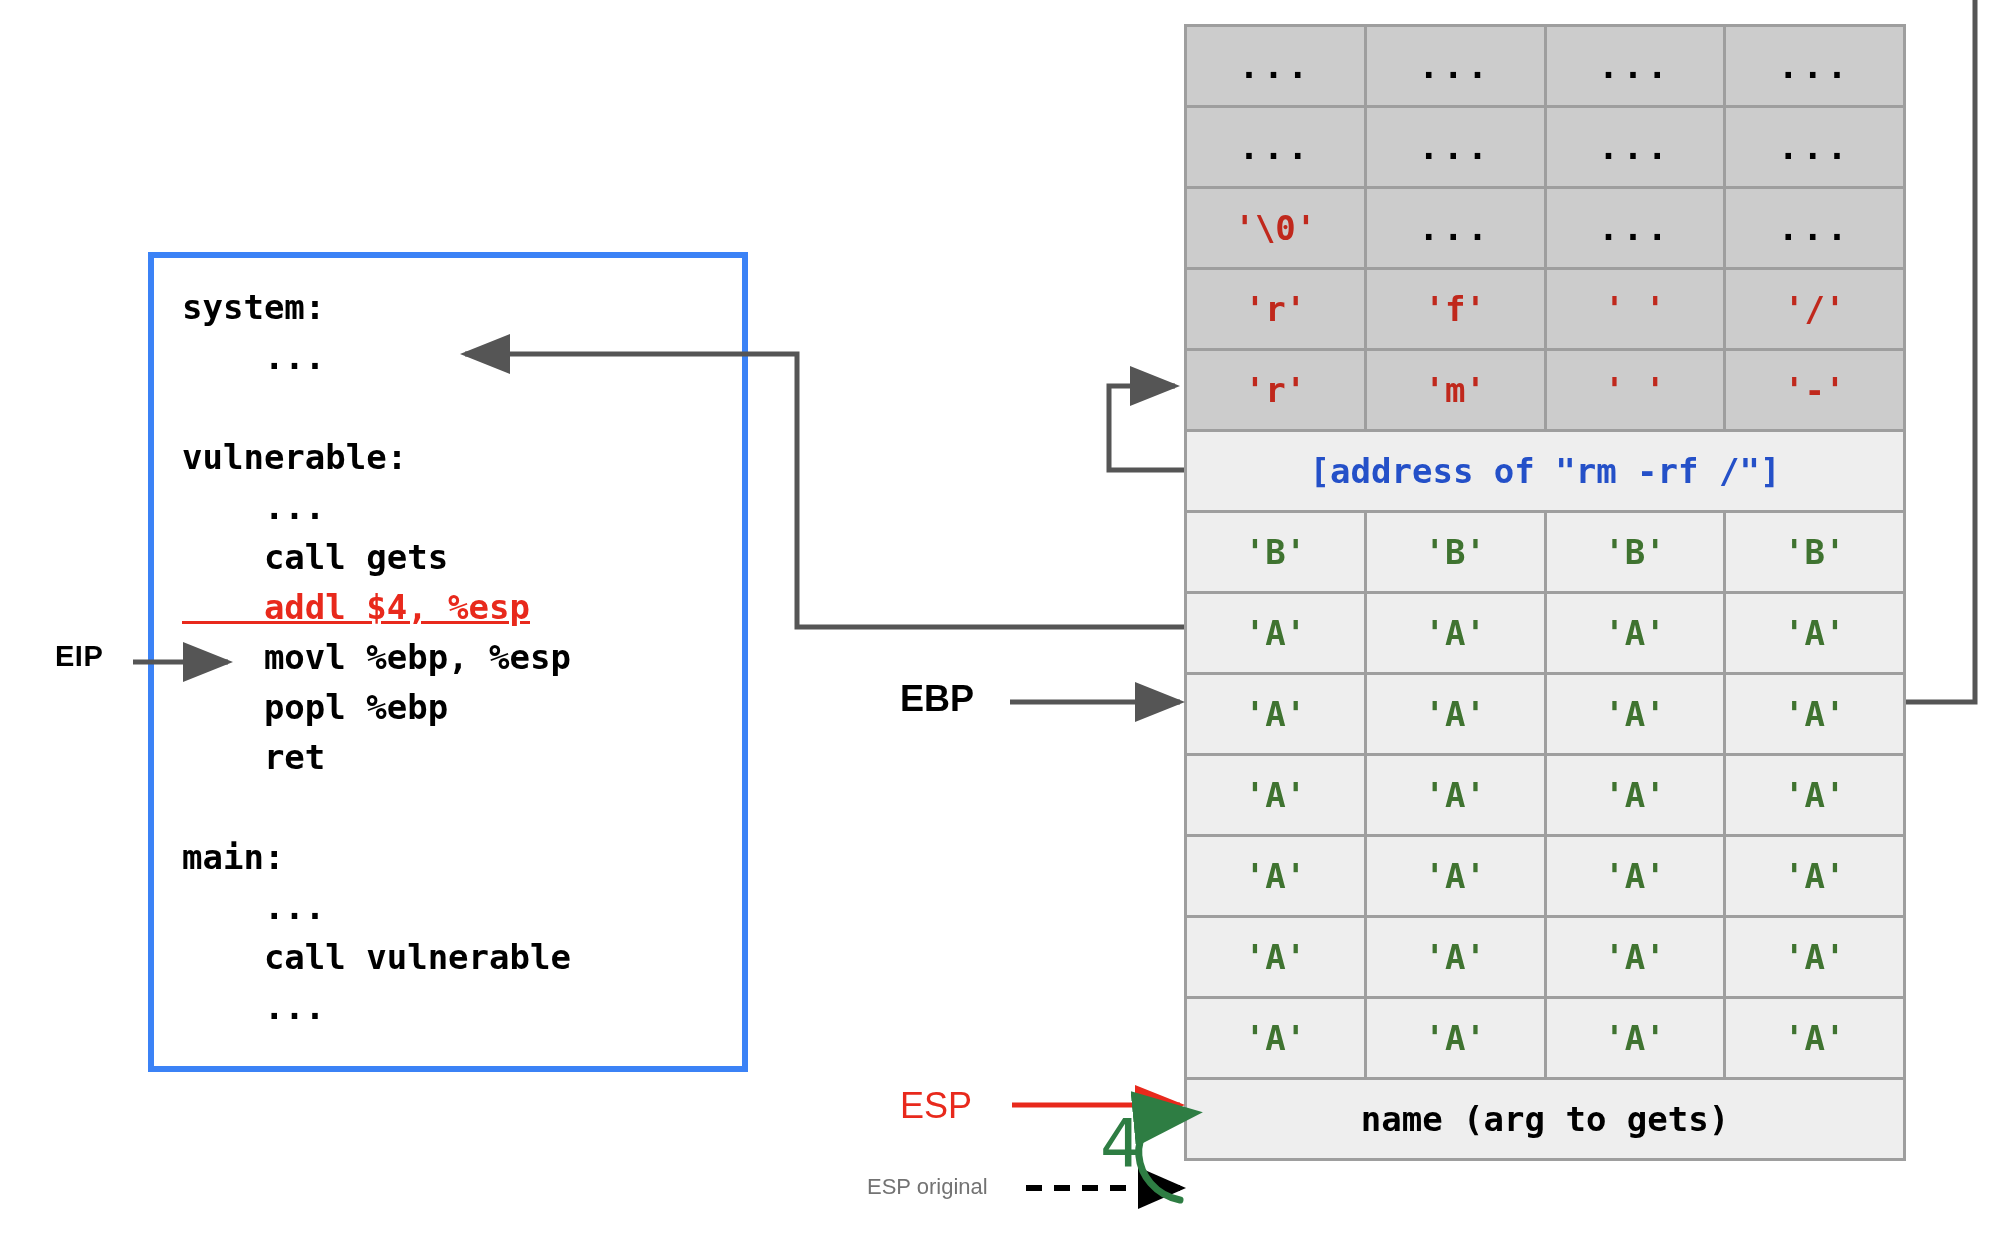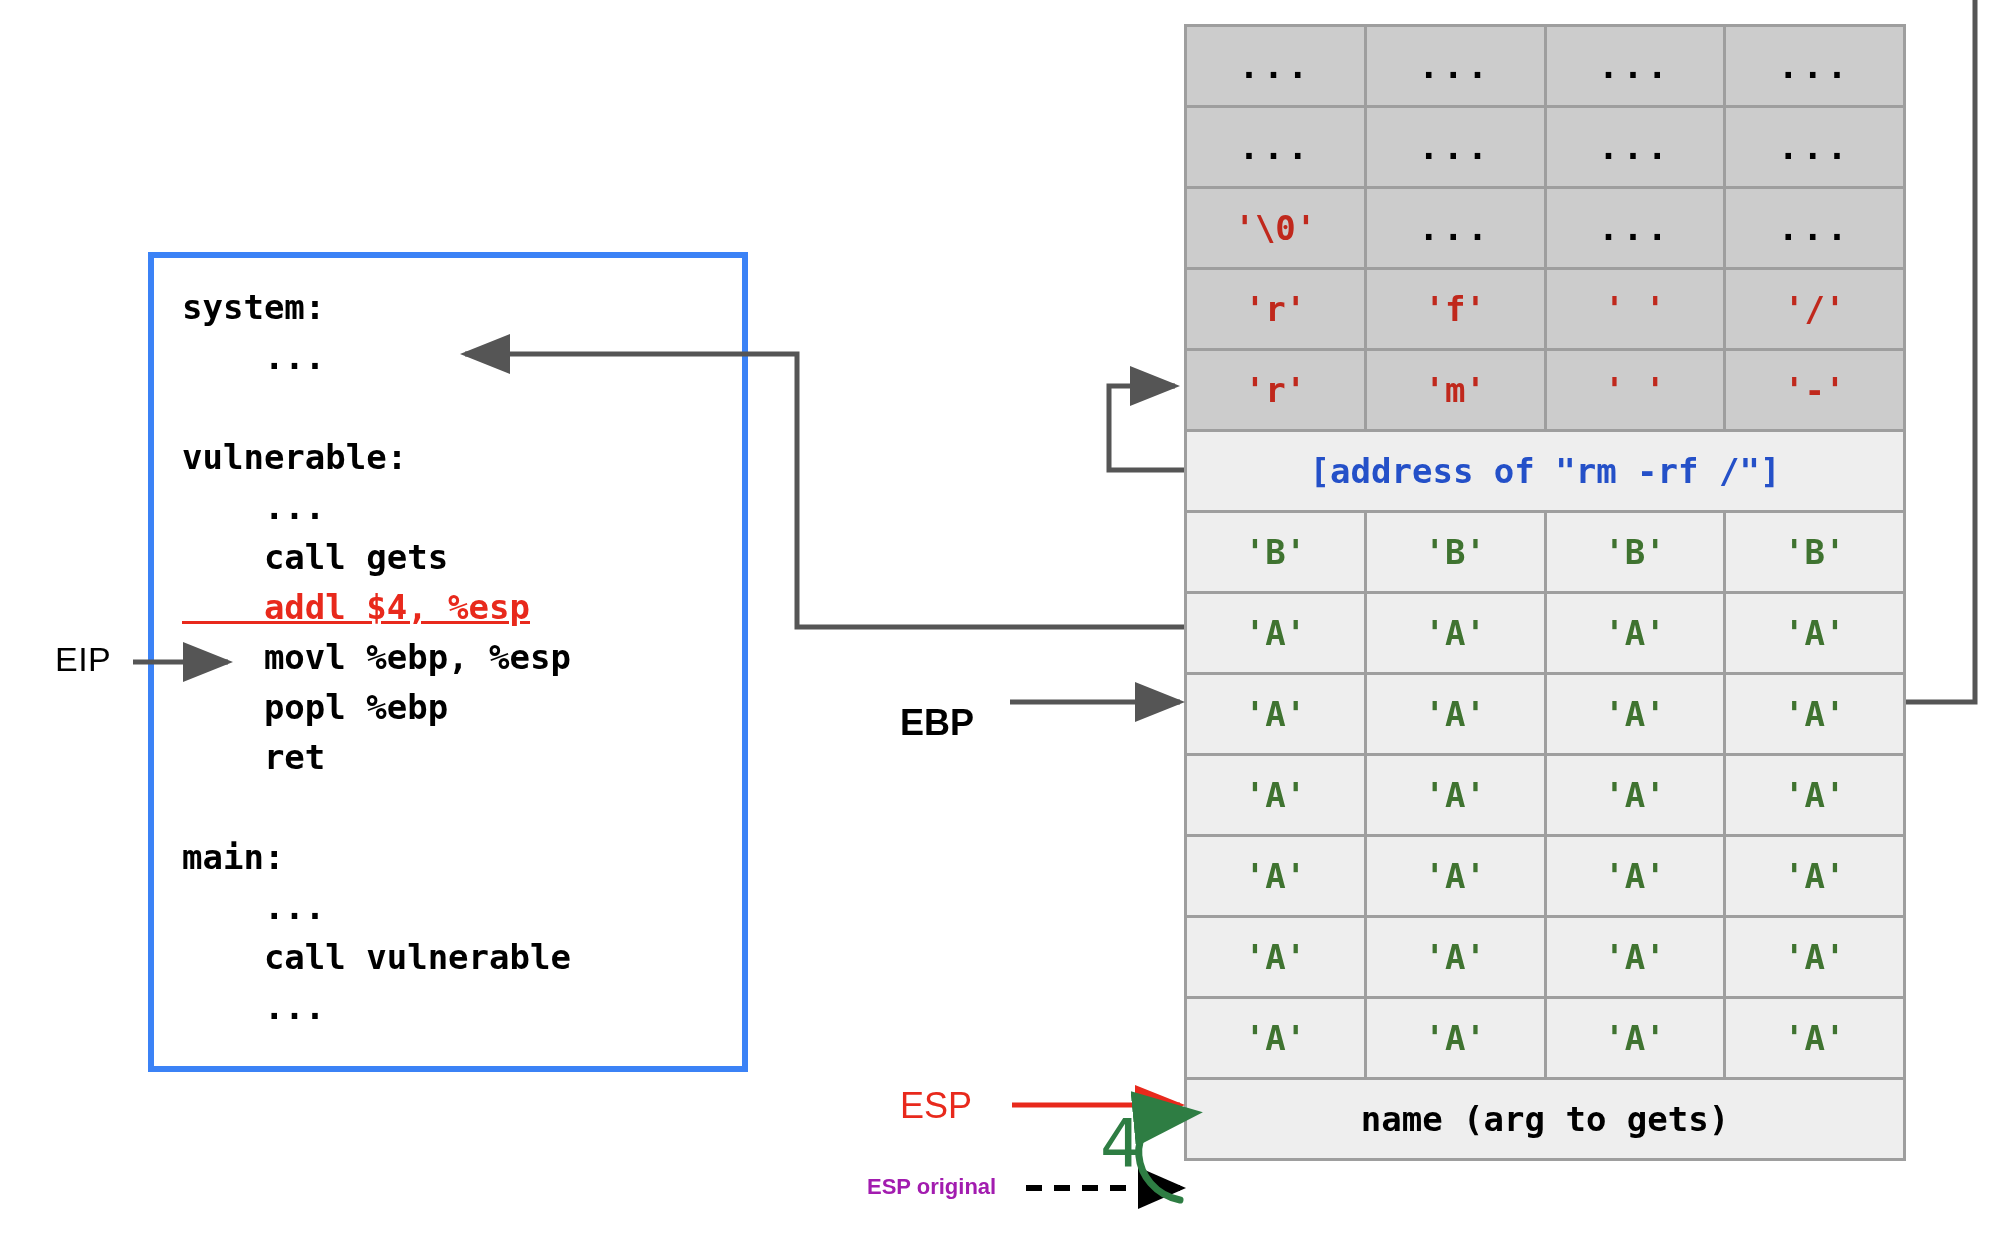--- a/index.html
+++ b/index.html
@@ -39,22 +39,22 @@
   }
   .code-line { white-space: pre; }
   .code-line.red { color: #e8291c; text-decoration: underline; }
   .code-line.blank { height: 50px; }
 
   
   #eip-label {
     position: absolute;
     left: 55px;
     top: 640px;
-    font-size: 34px;
-    font-weight: normal;
+    font-size: 29px;
+    font-weight: bold;
     color: #000000;
     letter-spacing: 0.5px;
   }
 
   
   #stack-table {
     position: absolute;
     left: 1184px;
     top: 24px;
     width: 722px;
@@ -81,37 +81,36 @@
   td.wide    { font-size: 36px; }
 
   
   #ebp-label {
     position: absolute;
     left: 900px;
     top: 678px;
     font-size: 36px;
     font-weight: bold;
     color: #000000;
-    margin-top: 24px;
   }
   #esp-label {
     position: absolute;
     left: 900px;
     top: 1085px;
     font-size: 36px;
     font-weight: normal;
     color: #e8291c;
   }
   #esp-original-label {
     position: absolute;
     left: 867px;
     top: 1174px;
     font-size: 22px;
-    font-weight: bold;
-    color: #a21caf;
+    font-weight: normal;
+    color: #737373;
   }
 
   
   #green-four {
     position: absolute;
     left: 1100px;
     top: 1105px;
     font-family: "DejaVu Sans", sans-serif;
     font-size: 66px;
     color: #2e7d43;

